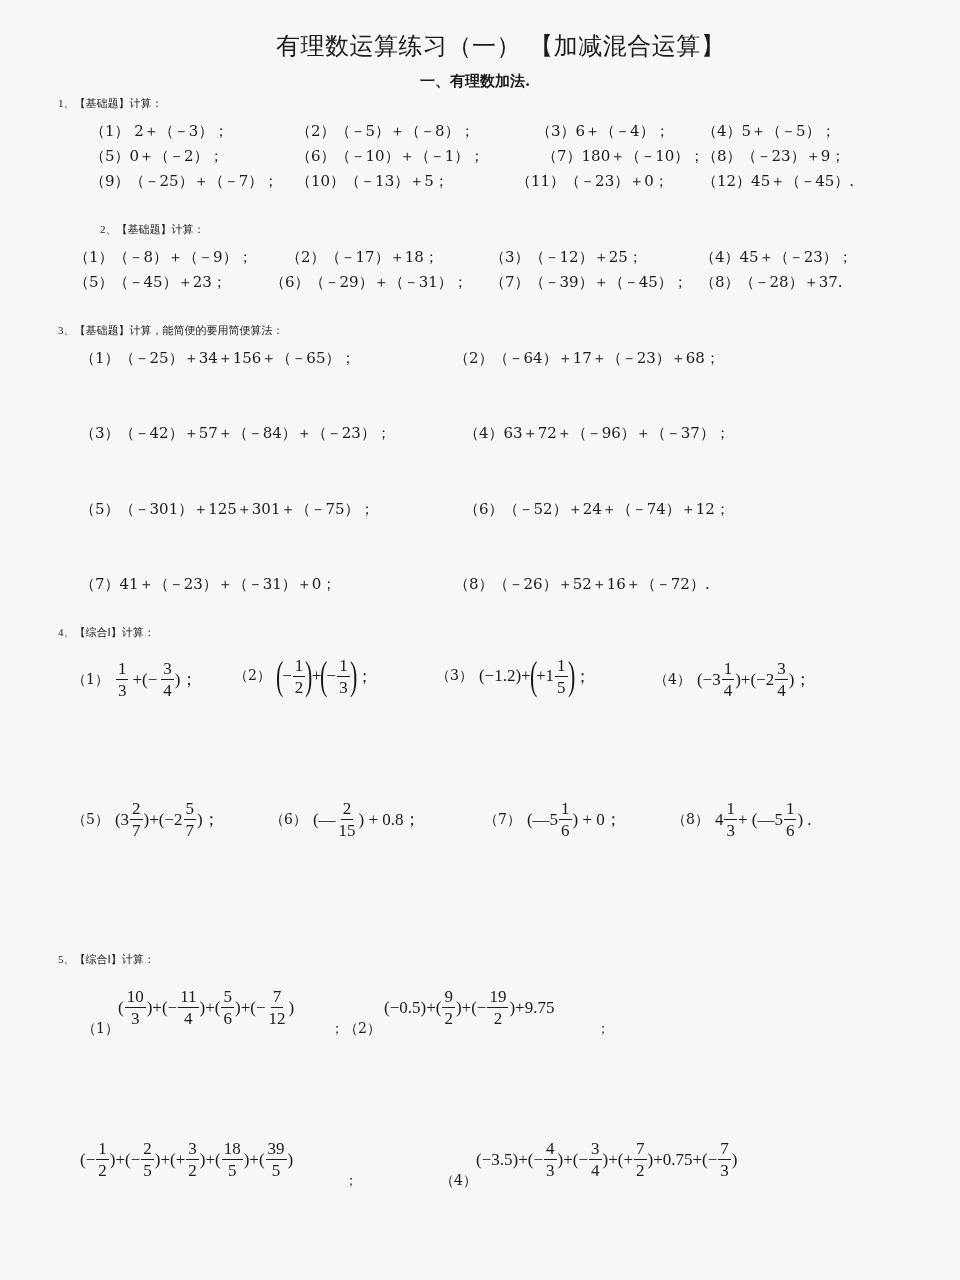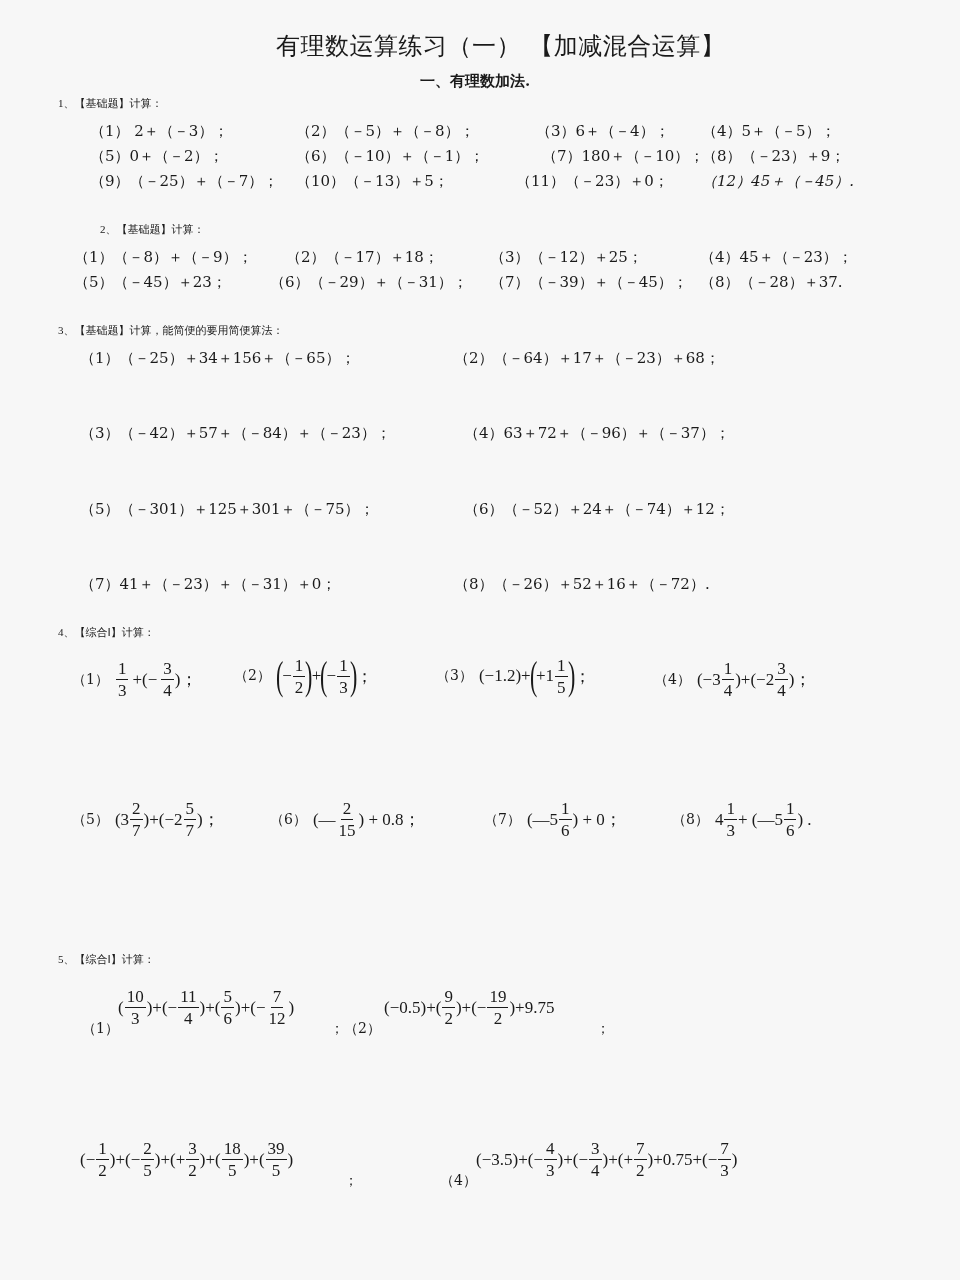--- a/index.html
+++ b/index.html
@@ -33,21 +33,21 @@
 <div class="abs item" style="left:296px;top:122px;">（2）（－5）＋（－8）；</div>
 <div class="abs item" style="left:536px;top:122px;text-align:right;">（3）6＋（－4）；</div>
 <div class="abs item" style="left:702px;top:122px;">（4）5＋（－5）；</div>
 <div class="abs item" style="left:90px;top:147px;">（5）0＋（－2）；</div>
 <div class="abs item" style="left:296px;top:147px;">（6）（－10）＋（－1）；</div>
 <div class="abs item" style="left:516px;top:147px;margin-left:26px;">（7）180＋（－10）；</div>
 <div class="abs item" style="left:702px;top:147px;">（8）（－23）＋9；</div>
 <div class="abs item" style="left:90px;top:172px;">（9）（－25）＋（－7）；</div>
 <div class="abs item" style="left:296px;top:172px;">（10）（－13）＋5；</div>
 <div class="abs item" style="left:516px;top:172px;">（11）（－23）＋0；</div>
-<div class="abs item" style="left:702px;top:172px;font-style:italic;">（12）45＋（－45）.</div>
+<div class="abs item" style="left:702px;top:172px;">（12）45＋（－45）.</div>
 
 <div class="abs sec" style="left:58px;top:222px;margin-left:42px;">2、【基础题】计算：</div>
 <div class="abs item" style="left:74px;top:248px;">（1）（－8）＋（－9）；</div>
 <div class="abs item" style="left:286px;top:248px;">（2）（－17）＋18；</div>
 <div class="abs item" style="left:490px;top:248px;">（3）（－12）＋25；</div>
 <div class="abs item" style="left:700px;top:248px;">（4）45＋（－23）；</div>
 <div class="abs item" style="left:74px;top:273px;">（5）（－45）＋23；</div>
 <div class="abs item" style="left:270px;top:273px;">（6）（－29）＋（－31）；</div>
 <div class="abs item" style="left:490px;top:273px;">（7）（－39）＋（－45）；</div>
 <div class="abs item" style="left:700px;top:273px;">（8）（－28）＋37.</div>

